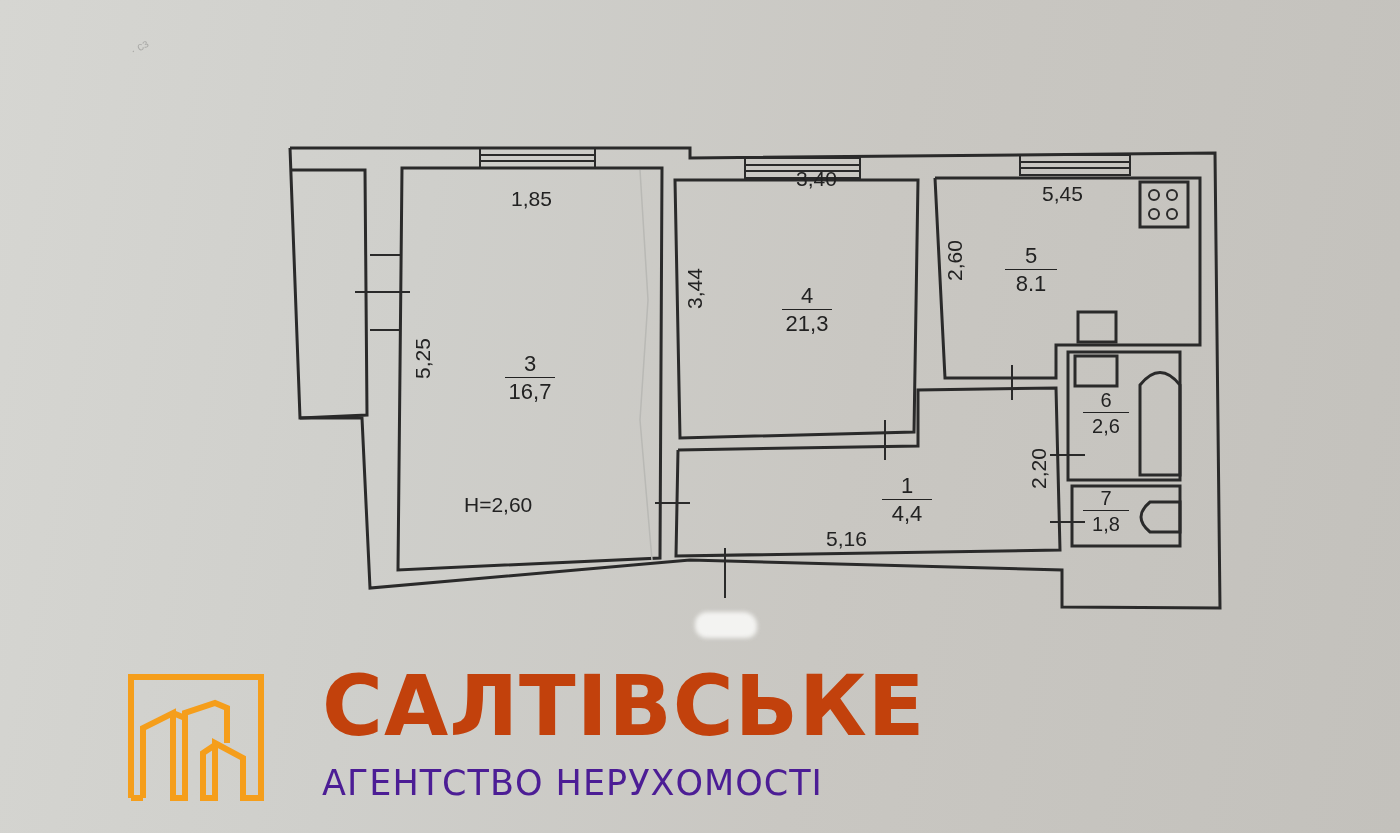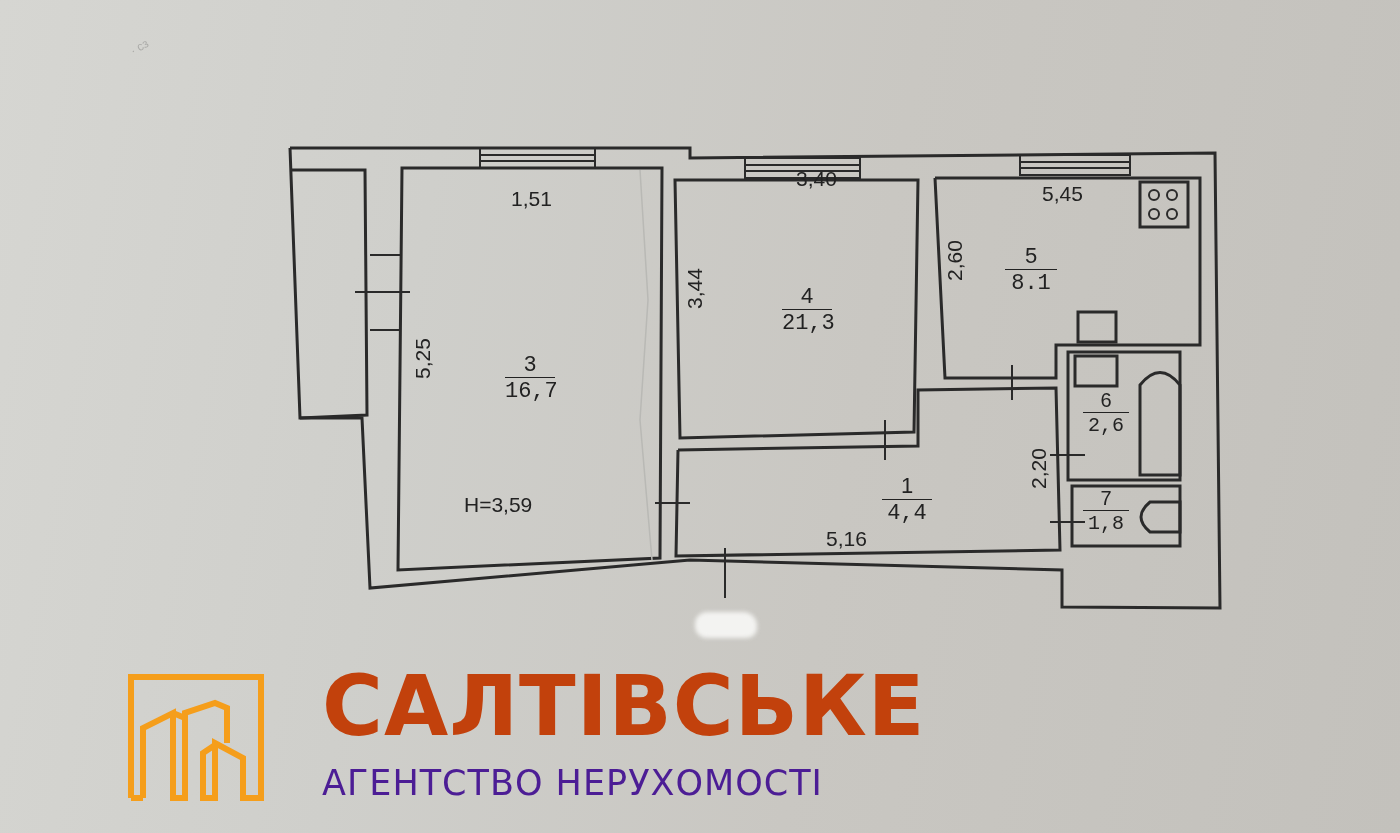--- a/index.html
+++ b/index.html
@@ -6,21 +6,21 @@
   body {
     width:1400px; height:833px; overflow:hidden; position:relative;
     background: linear-gradient(100deg, #d6d6d2 0%, #cfcfcb 30%, #c9c7c2 60%, #c3c1bc 100%);
     font-family: "Liberation Sans", sans-serif;
   }
   .plan { position:absolute; left:0; top:0; width:1400px; height:833px; }
   .lbl { position:absolute; font-family:"Liberation Sans", sans-serif; color:#222; font-size:21px; line-height:1; white-space:nowrap; }
   .rot { transform: rotate(-90deg); transform-origin: center center; }
   .frac { position:absolute; text-align:center; color:#222; font-size:22px; line-height:1; }
   .frac .num { display:block; padding-bottom:2px; }
-  .frac .den { display:block; border-top:1.5px solid #222; padding-top:3px;font-family:Liberation Mono, monospace; }
+  .frac .den { display:block; border-top:1.5px solid #222; padding-top:3px; }
   .blur {
     position:absolute; left:695px; top:612px; width:62px; height:26px;
     background:#f3f3f1; border-radius:12px 14px 10px 12px; filter: blur(2px);
   }
   .logo { position:absolute; left:125px; top:673px; width:142px; height:130px; }
   .brand-title {
     position:absolute; left:322px; top:665px; font-size:83px; font-weight:bold;
     color:#c2410c; letter-spacing:1px; line-height:1; font-family:"DejaVu Sans", sans-serif;
   }
   .brand-sub {
@@ -90,29 +90,29 @@
   <g fill="none" stroke="#2a2a2a" stroke-width="2">
     <circle cx="1154" cy="195" r="5"></circle>
       <circle cx="1172" cy="195" r="5"></circle>
     <circle cx="1154" cy="214" r="5"></circle>
       <circle cx="1172" cy="214" r="5"></circle>
   </g>
 
   <path d="M640,170 L648,300 L640,420 L652,560" stroke="#b9b9b5" stroke-width="1.5" fill="none"></path>
 </svg>
 
-<span class="lbl" style="left:511px;top:188px">1,51</span>
+<span class="lbl" style="left:511px;top:188px">1,85</span>
 <span class="lbl rot" style="left:402px;top:348px">5,25</span>
 <span class="lbl" style="left:796px;top:168px">3,40</span>
 <span class="lbl rot" style="left:674px;top:278px">3,44</span>
 <span class="lbl" style="left:1042px;top:183px">5,45</span>
 <span class="lbl rot" style="left:934px;top:250px">2,60</span>
 <span class="lbl" style="left:826px;top:528px">5,16</span>
 <span class="lbl rot" style="left:1018px;top:458px">2,20</span>
-<span class="lbl" style="left:464px;top:494px">H=3,59</span>
+<span class="lbl" style="left:464px;top:494px">H=2,60</span>
 
 <div class="frac" style="left:505px;top:353px;width:50px">
   <span class="num">3</span>
   <span class="den">16,7</span>
 </div>
 <div class="frac" style="left:782px;top:285px;width:50px">
   <span class="num">4</span>
   <span class="den">21,3</span>
 </div>
 <div class="frac" style="left:1005px;top:245px;width:52px">

